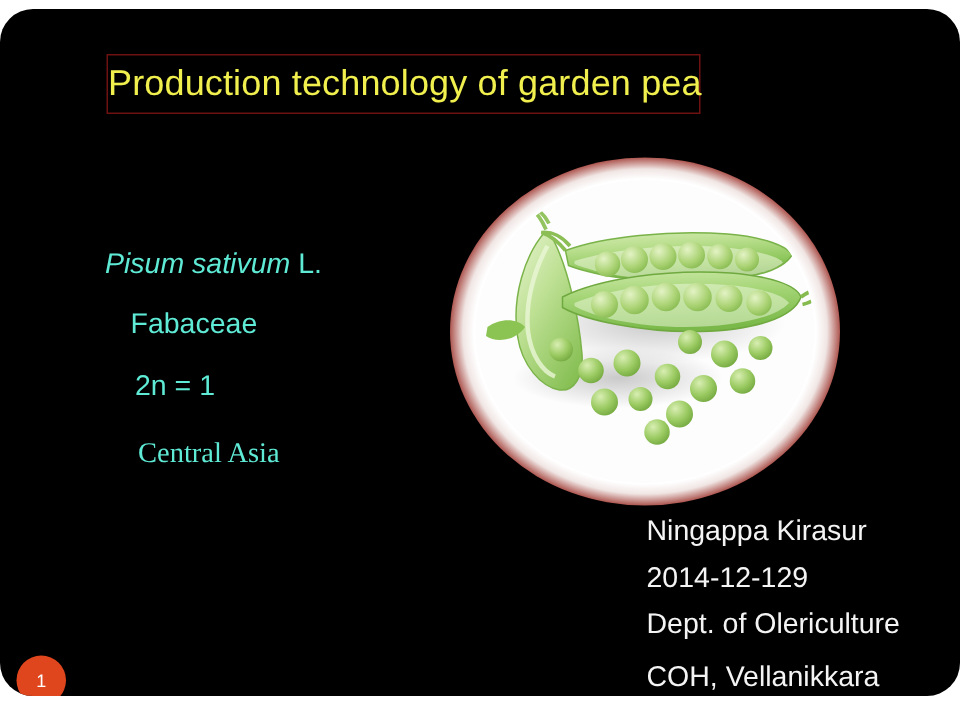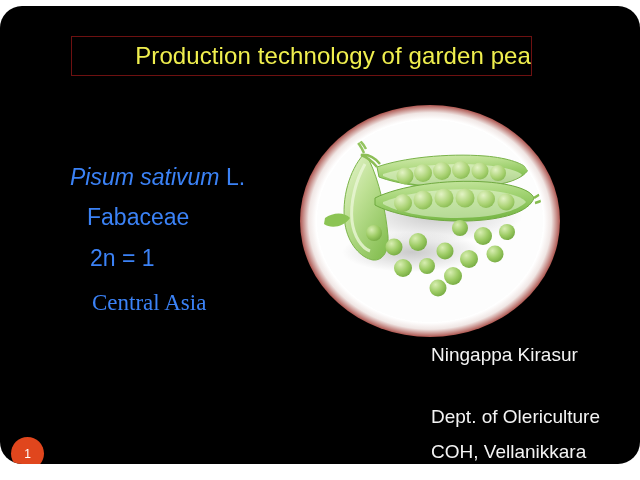--- a/index.html
+++ b/index.html
@@ -31,42 +31,41 @@
     background: #000000;
     border-radius: 22px;
     overflow: hidden;
   }
 
   
   #title-box {
     position: absolute;
     left: 71px;
     top: 30px;
-    width: 461px;
+    width: 396px;
     height: 40px;
     border: 1px solid #6e1111;
     box-sizing: border-box;
     display: flex;
     align-items: center;
-    justify-content: flex-end;
-    padding-left: 25px;
+    justify-content: flex-start;
   }
   #title-text {
     color: #f0ef4e;
     font-size: 24px;
     line-height: 26px;
     letter-spacing: 0.1px;
     white-space: nowrap;
   }
 
   
   .info-line {
     position: absolute;
-    color: #3b82f6;
-    font-size: 23px;
+    color: #5eead4;
+    font-size: 19px;
     line-height: 22px;
     white-space: nowrap;
   }
   #info-species { left: 70px;  top: 160px; }
   #info-family  { left: 87px;  top: 200px; }
   #info-chrom   { left: 90px;  top: 241px; }
   #info-origin  { left: 92px;  top: 286px; font-family: Liberation Serif, serif; }
   .sci-italic { font-style: italic; }
 
   
@@ -242,20 +241,21 @@
             <circle cx="166" cy="116" r="9" fill="url(#peaG)"></circle>
             <circle cx="178" cy="134" r="8.5" fill="url(#peaG)"></circle>
             <circle cx="190" cy="112" r="8" fill="url(#peaG)"></circle>
             <circle cx="143" cy="108" r="8" fill="url(#peaG)"></circle>
           </g>
         </svg>
       </div>
     </div>
 
     <div class="author-line" id="author-name">Ningappa Kirasur</div>
+    <div class="author-line" id="author-id">2014-12-129</div>
     <div class="author-line" id="author-dept">Dept. of Olericulture</div>
     <div class="author-line" id="author-inst">COH, Vellanikkara</div>
 
     <div id="slide-number">
       <span>1</span>
     </div>
 
   </div>
 </div>
 

